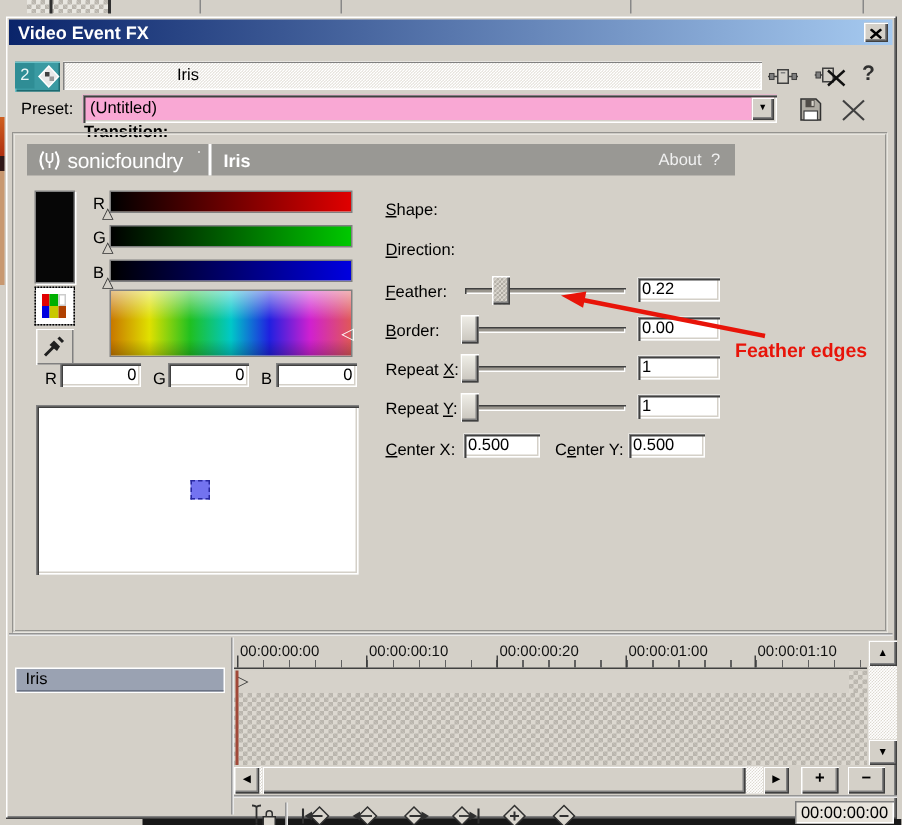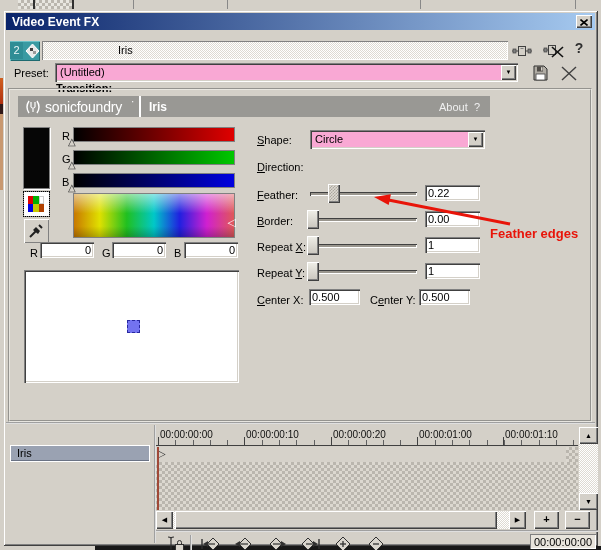--- a/index.html
+++ b/index.html
@@ -182,24 +182,20 @@
       <div class="abs lbl" style="left:92px;top:156px;"><span>G</span></div>
       <div class="abs field num" style="left:102px;top:152px;width:48px;"><span>0</span></div>
       <div class="abs lbl" style="left:164px;top:156px;"><span>B</span></div>
       <div class="abs field num" style="left:174px;top:152px;width:48px;"><span>0</span></div>
 
       <div class="abs sunken" style="left:14px;top:180px;width:215px;height:113px;">
         <div style="position:absolute;left:103px;top:50px;width:13px;height:13px;background:#7373f0;border:1px dashed #2828a0;box-sizing:border-box;"></div>
       </div>
 
       <div class="abs lbl" style="left:247px;top:43px;"><span></span><span class="mn">S</span><span>hape:</span></div>
-      <div class="abs combo" style="left:300px;top:40px;width:175px;height:19px;">
-        <span class="txt">Circle</span>
-        <div class="combo-btn"><span>▼</span></div>
-      </div>
 
       <div class="abs lbl" style="left:247px;top:70px;"><span></span><span class="mn">D</span><span>irection:</span></div>
 
       <div class="abs lbl" style="left:247px;top:98px;"><span></span><span class="mn">F</span><span>eather:</span></div>
       <div class="abs track" style="left:300px;top:102px;width:107px;"></div>
       <div class="abs thumb dithered" style="left:318px;top:94px;"></div>
       <div class="abs field" style="left:415px;top:95px;width:49px;"><span>0.22</span></div>
 
       <div class="abs lbl" style="left:247px;top:124px;"><span></span><span class="mn">B</span><span>order:</span></div>
       <div class="abs track" style="left:300px;top:128px;width:107px;"></div>

